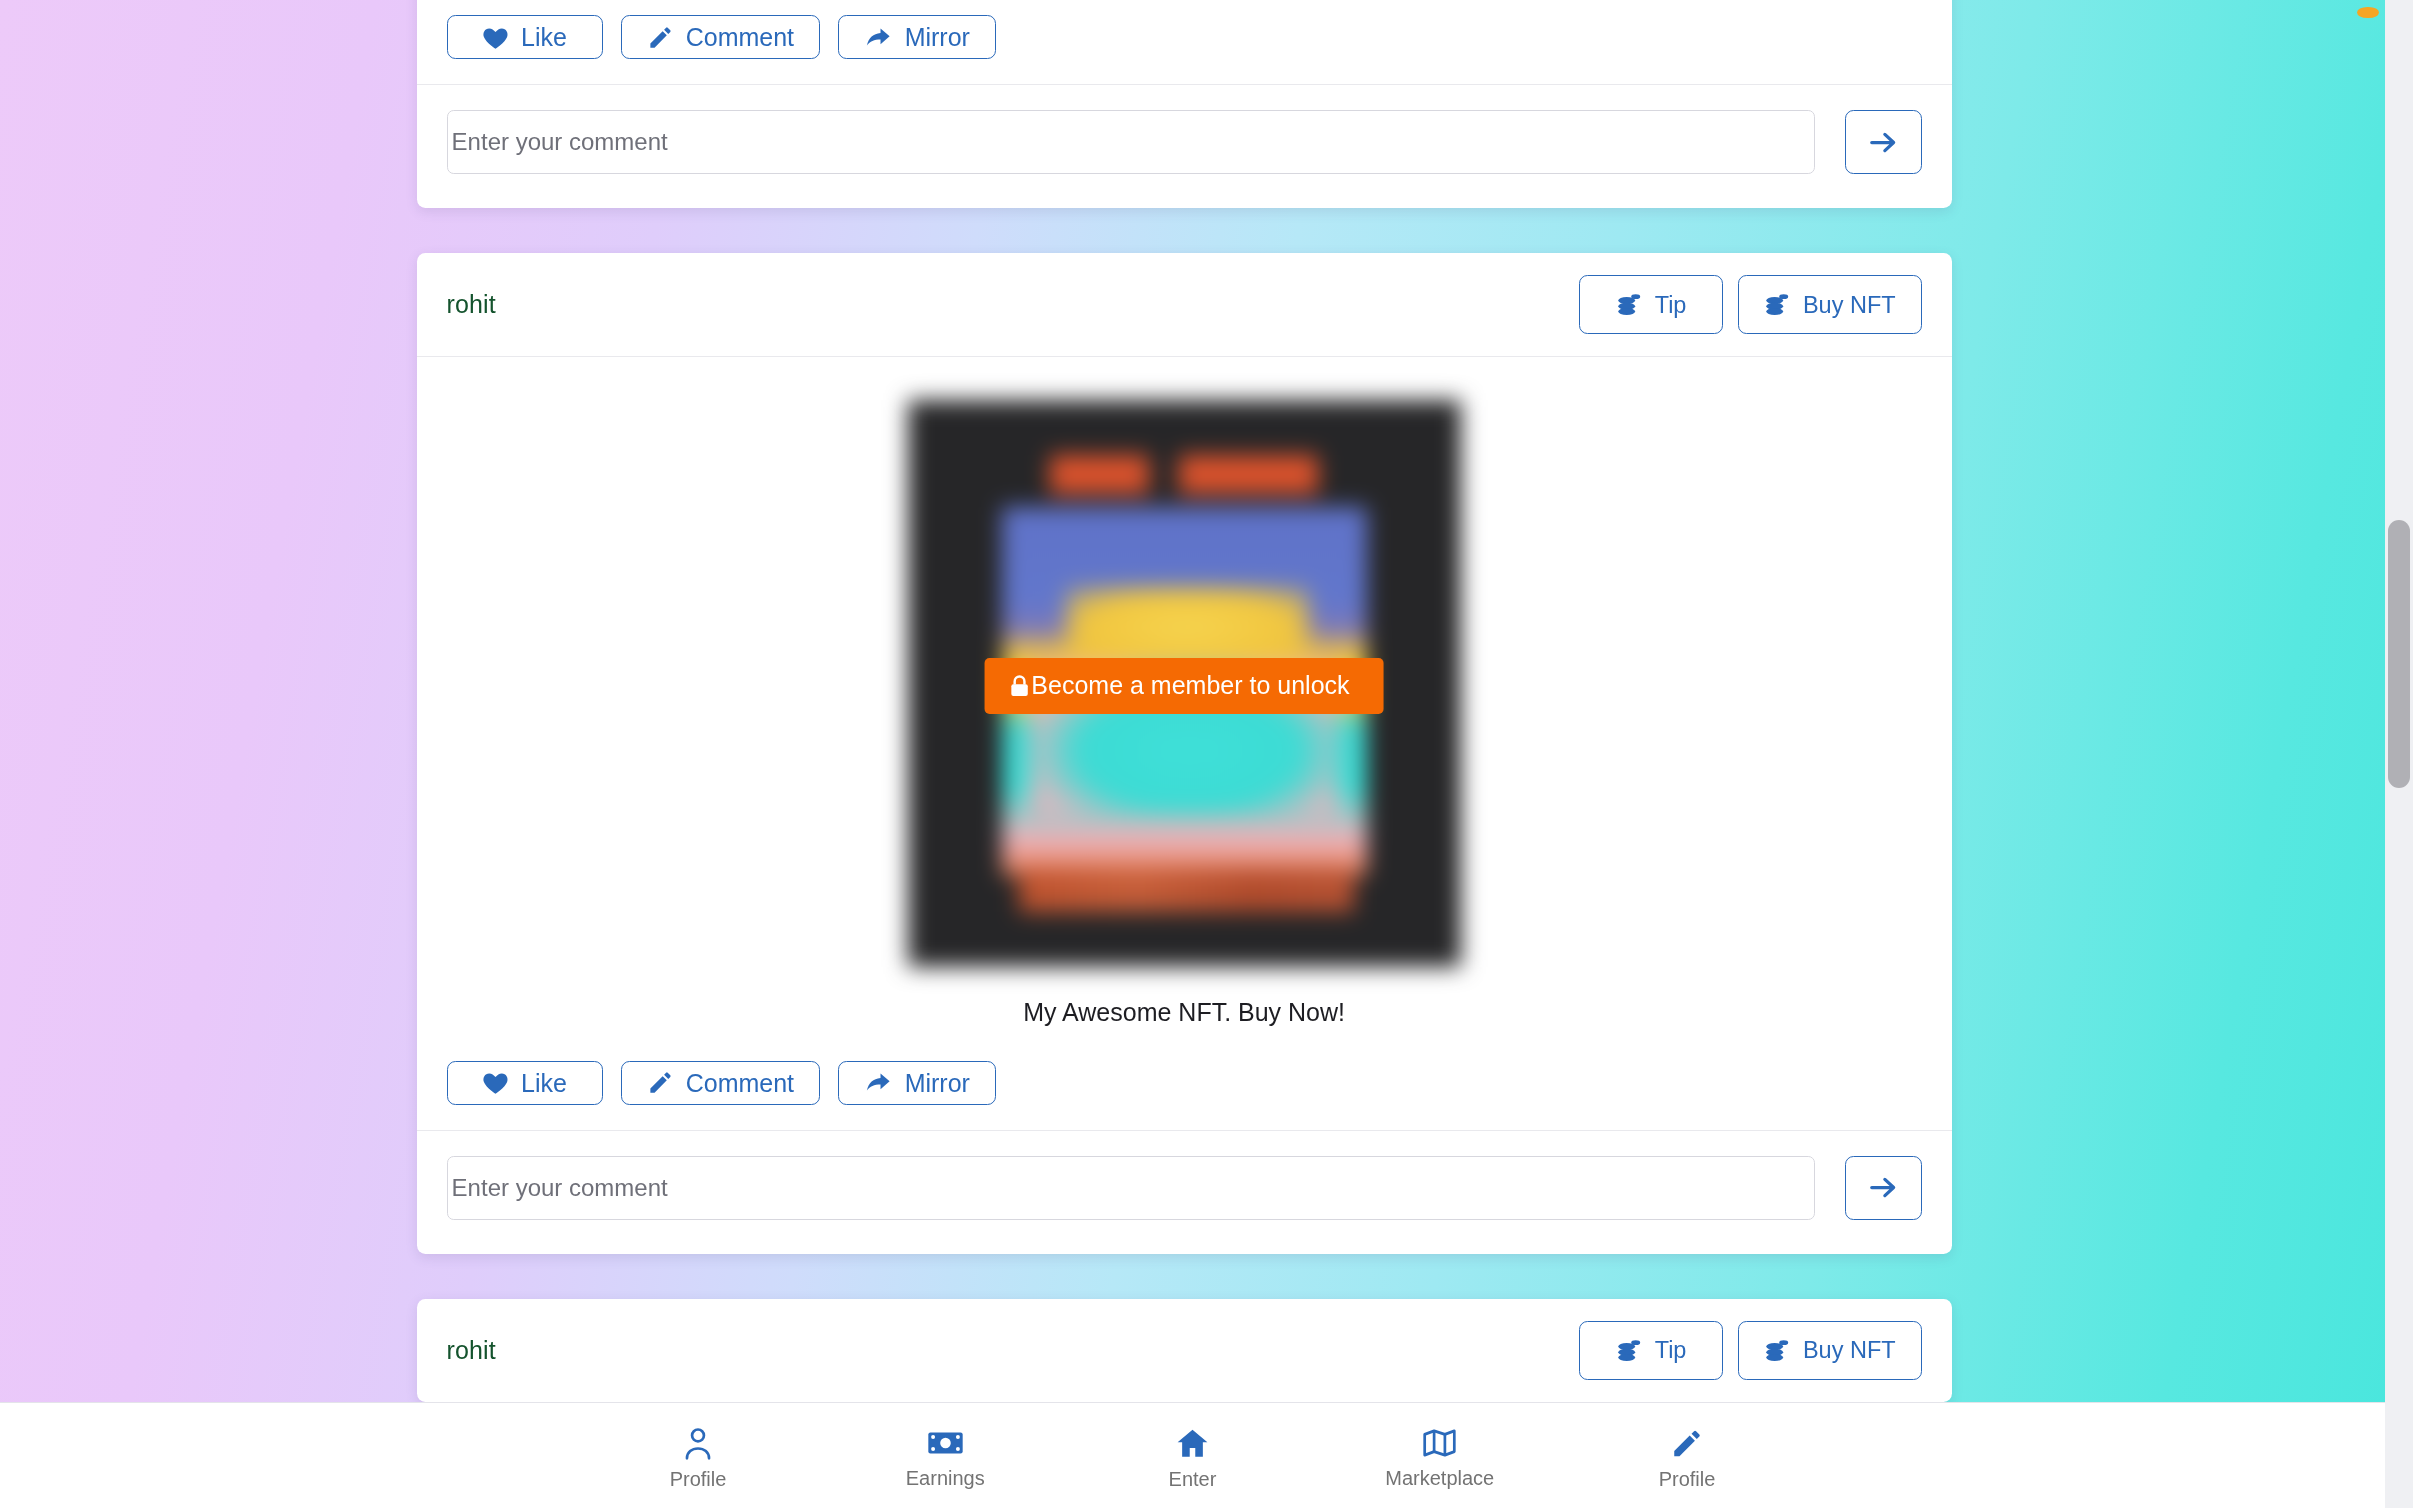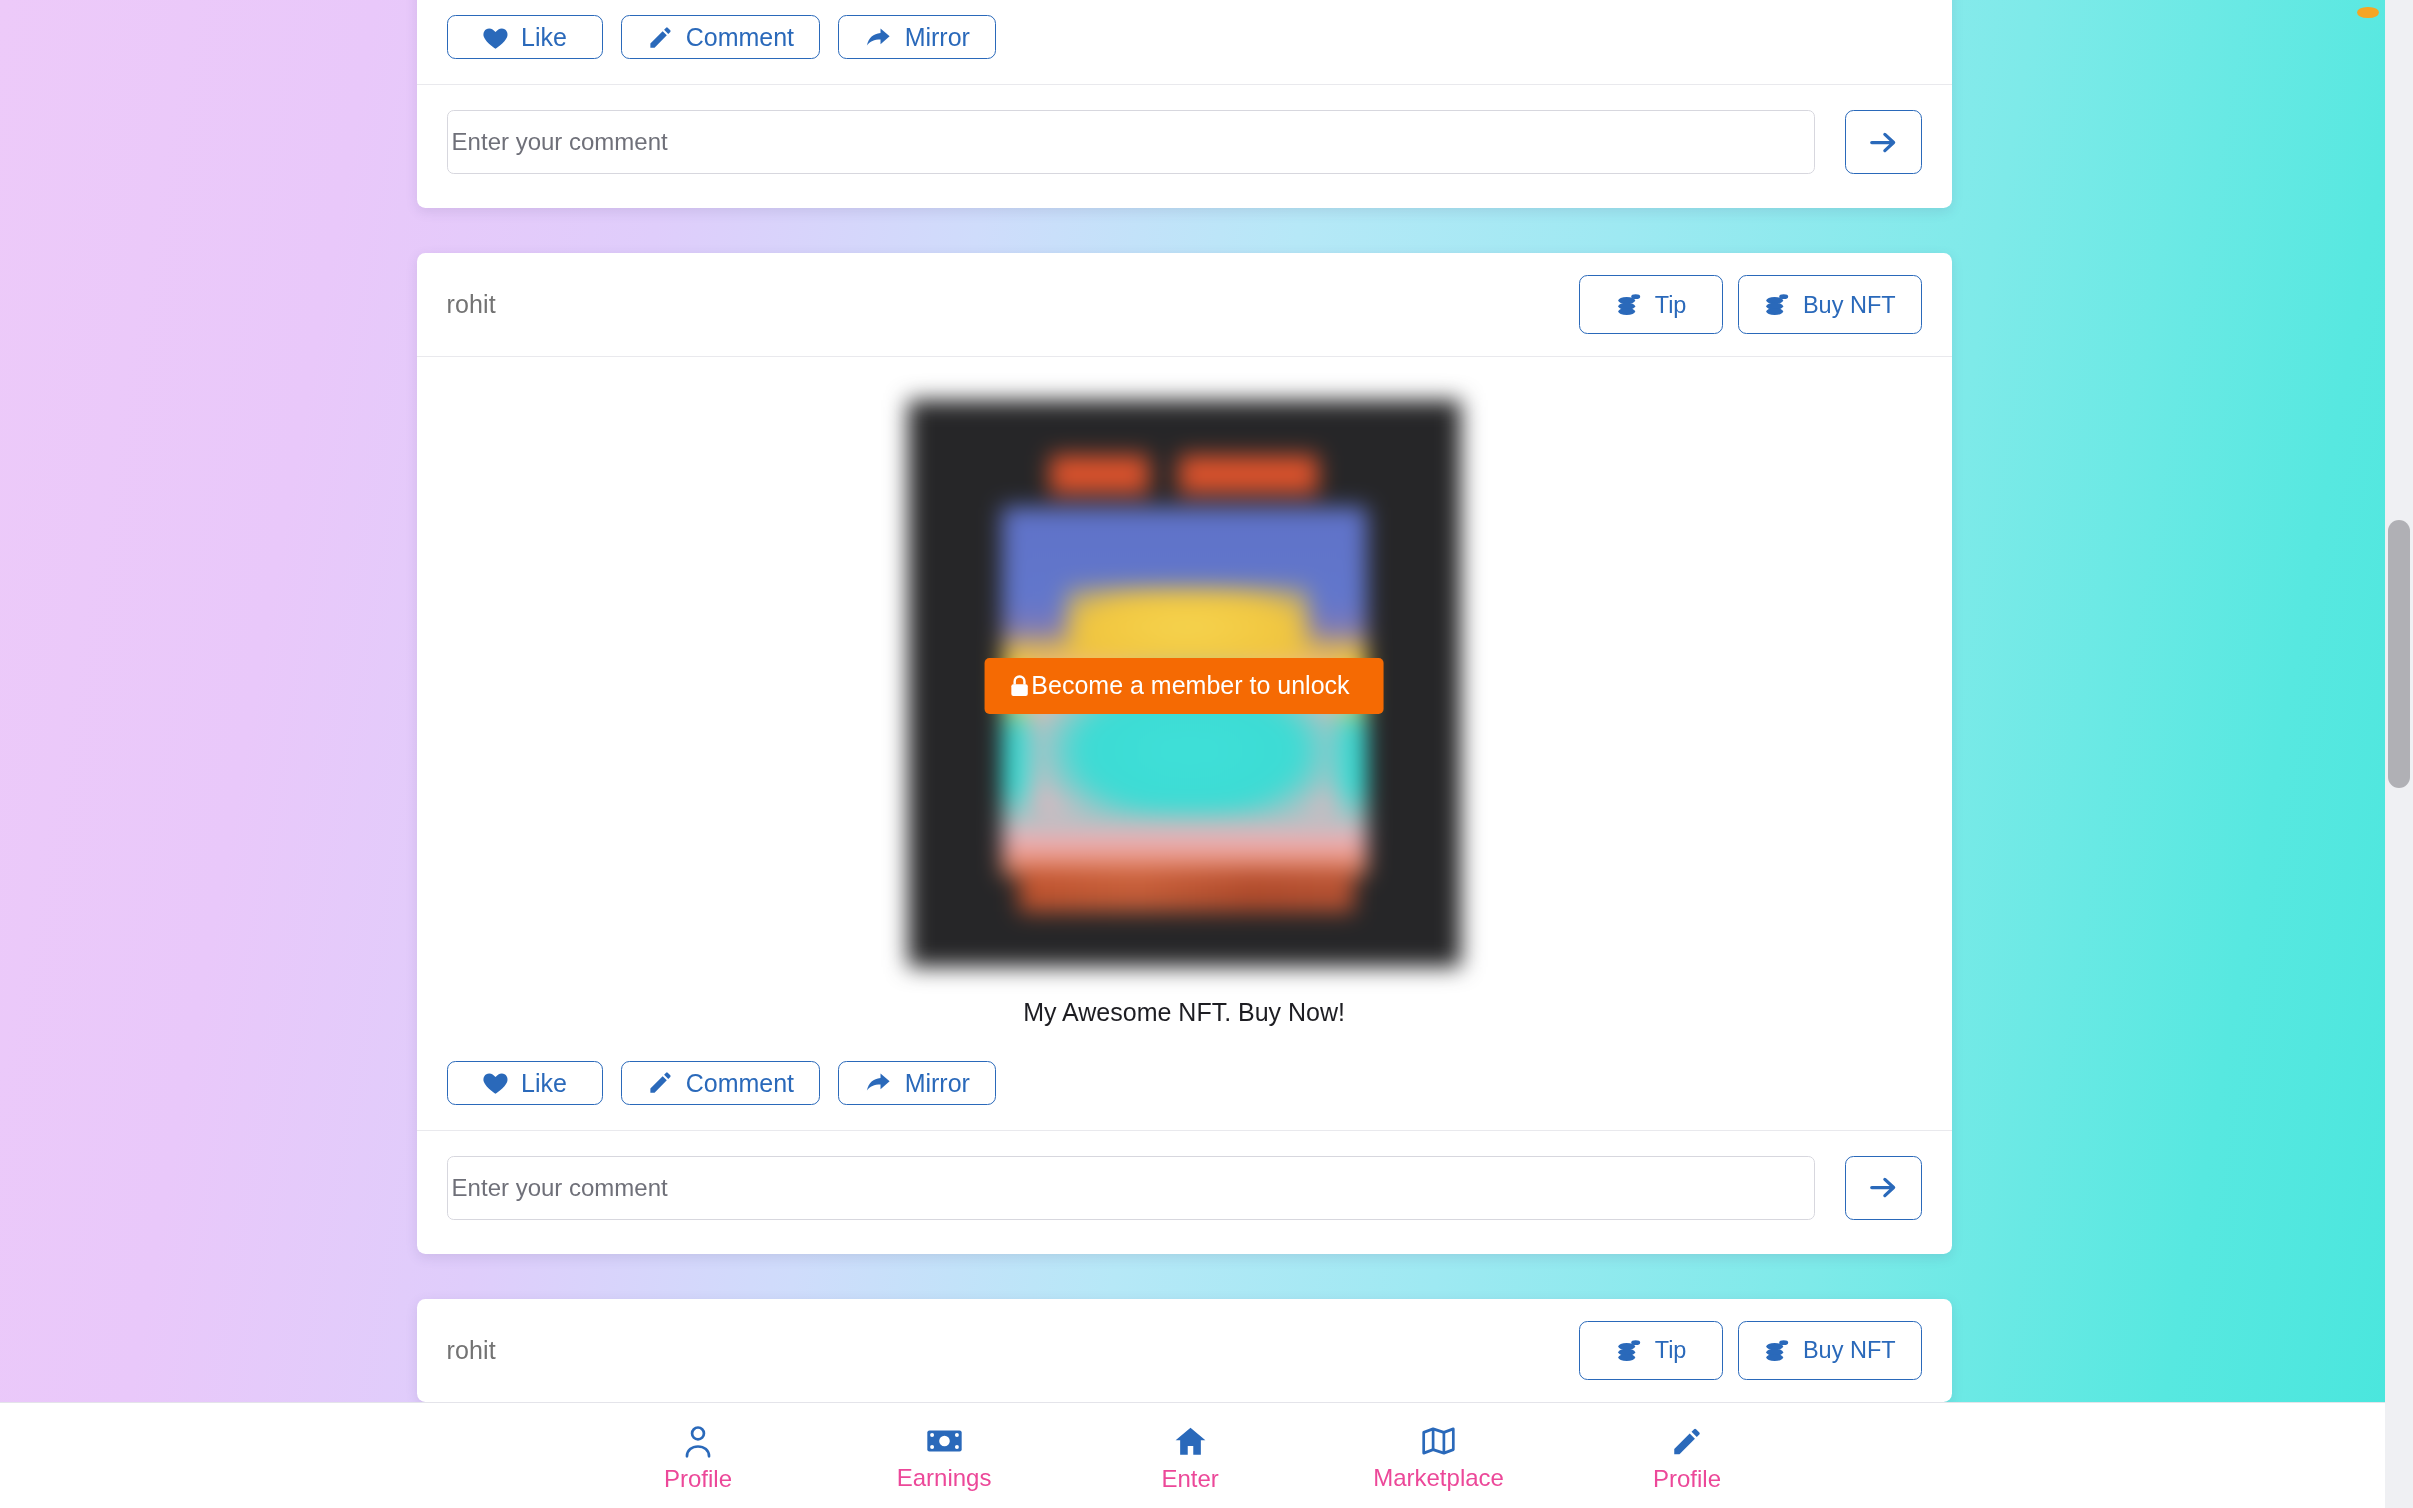--- a/index.html
+++ b/index.html
@@ -55,21 +55,21 @@
     display: flex;
     align-items: center;
     justify-content: space-between;
     padding: 22px 30px 22px 30px;
     border-bottom: 0.8px solid #e9e9ed;
     min-height: 94px;
   }
 
   .username {
     font-size: 25px;
-    color: #737373;
+    color: #14532d;
     font-weight: 400;
     letter-spacing: 0.1px;
   }
 
   .header-actions { display: flex; gap: 15px; }
 
   
   .btn-outline {
     display: inline-flex;
     align-items: center;
@@ -284,21 +284,21 @@
   .nav-item {
     display: flex;
     flex-direction: column;
     align-items: center;
     gap: 8.4px;
     color: #2a69ba;
     cursor: pointer;
     min-width: 126px;
   }
 
-  .nav-label { font-size: 24px; color: #ec4899; line-height: 1; }
+  .nav-label { font-size: 20px; color: #737373; line-height: 1; }
 
   
   .scrollbar-track {
     position: absolute;
     right: 0; top: 0;
     width: 28.5px;
     height: 1508px;
     background: #eff0f3;
     z-index: 30;
   }

